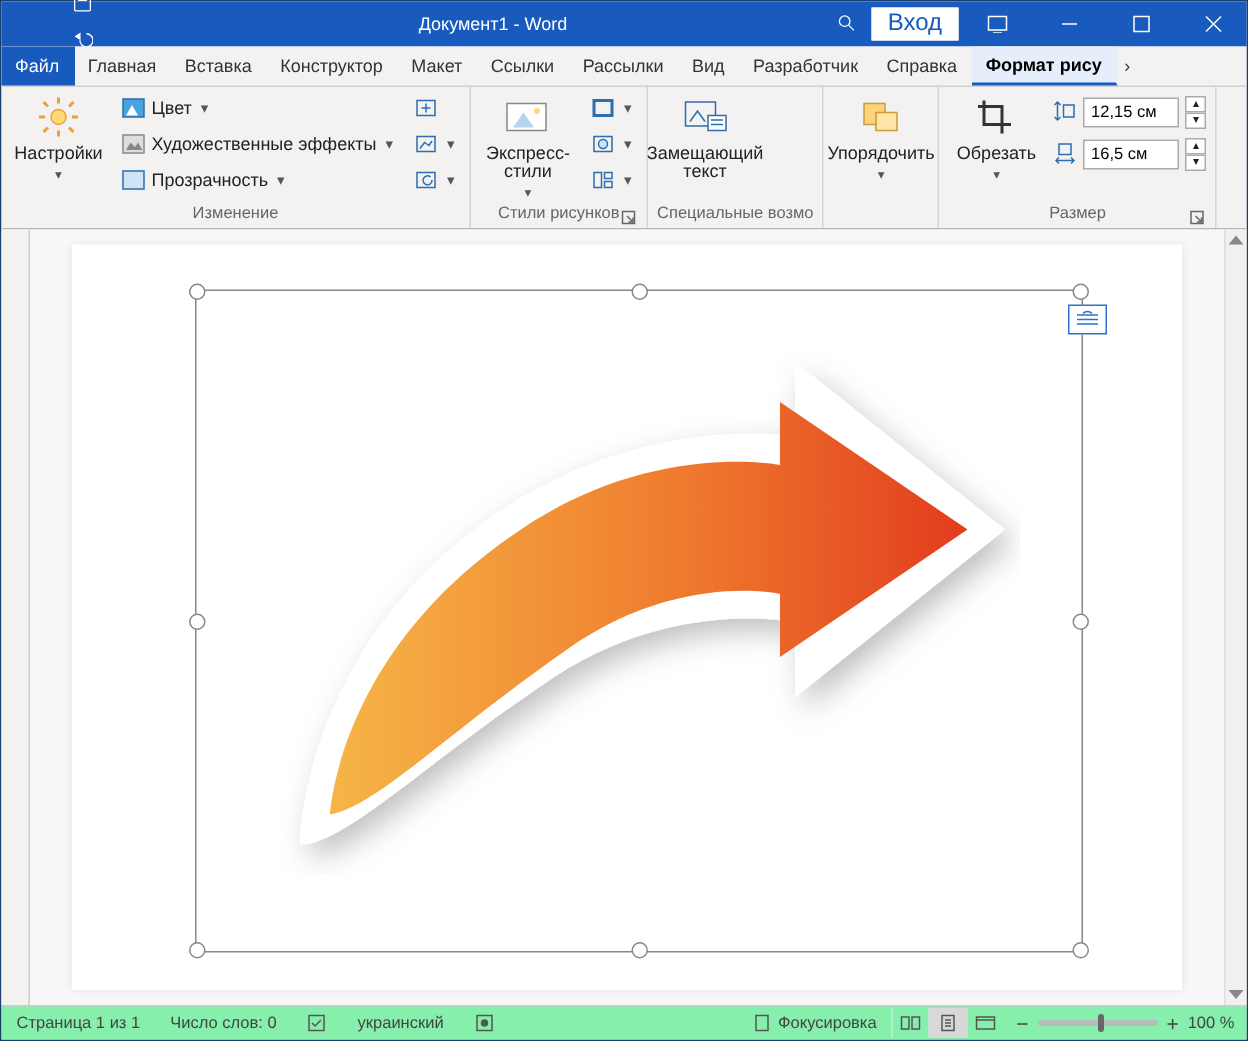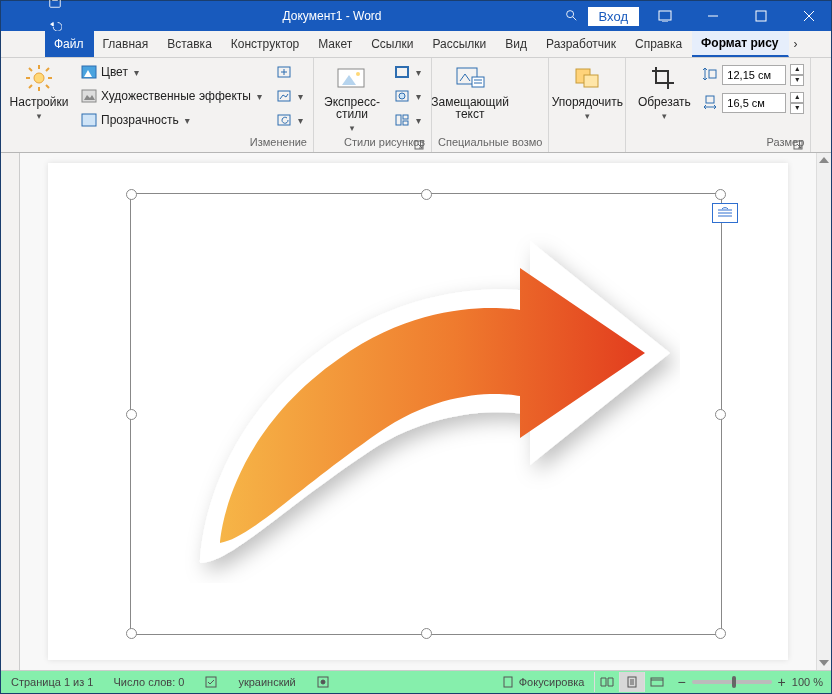--- a/index.html
+++ b/index.html
@@ -6,34 +6,34 @@
   .window{width:832px;height:694px;display:flex;flex-direction:column;border:1px solid #1a3e6e;box-sizing:border-box;}
   
   .titlebar{height:30px;background:#185abd;color:#fff;display:flex;align-items:center;font-size:12px;}
   .titlebar .left{display:flex;align-items:center;gap:8px;padding-left:8px;flex-direction:column;}
   .titlebar .toggle{width:26px;height:12px;border:1px solid #fff;border-radius:7px;position:relative;}
   .titlebar .toggle::after{content:"";position:absolute;width:8px;height:8px;background:#fff;border-radius:50%;top:1px;left:2px;}
   .titlebar .qat-icon{width:16px;height:16px;display:flex;align-items:center;justify-content:center;}
   .titlebar .qat-icon svg{stroke:#fff;fill:none;}
   .titlebar .center{flex:1;text-align:center;}
   .titlebar .right{display:flex;align-items:center;gap:4px;padding-right:0;}
-  .titlebar .login{border:1px solid #fff;background:#fff;color:#185abd;padding:1px 10px;font-size:13px;}
+  .titlebar .login{border:1px solid #fff;background:#fff;color:#185abd;padding:1px 10px;font-size:16px;}
   .titlebar .win-btn{width:44px;height:30px;display:flex;align-items:center;justify-content:center;color:#fff;}
   .titlebar .win-btn svg{stroke:#fff;fill:none;}
   
   .tabs{height:26px;background:#f3f2f1;border-bottom:1px solid #d0d0d0;display:flex;align-items:stretch;font-size:12px;color:#333;}
   .tab{padding:0 9px;display:flex;align-items:center;cursor:pointer;border-right:1px solid transparent;}
-  .tab.file{background:#185abd;color:#fff;margin-left:44px;}
+  .tab.file{background:#185abd;color:#fff;}
   .tab.active{color:#000000;background:#e6eefb;border-bottom:2px solid #185abd;font-weight:600;}
   .tabs .chev{width:14px;display:flex;align-items:center;justify-content:center;}
   
   .ribbon{background:#f3f2f1;border-bottom:1px solid #b6b6b6;display:flex;align-items:stretch;height:94px;}
   .group{border-right:1px solid #d6d6d6;display:flex;flex-direction:column;padding:2px 6px 0 6px;}
   .group .body{flex:1;display:flex;align-items:flex-start;gap:6px;}
-  .group .label{height:16px;font-size:11px;color:#666;text-align:right;position:relative;}
+  .group .label{height:16px;font-size:11px;color:#666;text-align:center;position:relative;}
   .group .label .launcher{position:absolute;right:0;bottom:1px;width:12px;height:12px;display:flex;align-items:center;justify-content:center;}
   .big-btn{display:flex;flex-direction:column;align-items:center;justify-content:center;width:60px;gap:2px;padding:2px;text-align:center;line-height:12px;}
   .big-btn.highlight{border:3px solid #000;border-radius:10px;width:50px;height:68px;}
   .big-btn .icon{width:32px;height:32px;display:flex;align-items:center;justify-content:center;}
   .big-btn .drop{font-size:9px;color:#555;}
   .small-col{display:flex;flex-direction:column;gap:4px;padding-top:2px;}
   .small-btn{display:flex;align-items:center;gap:4px;height:20px;padding:0 4px;white-space:nowrap;}
   .small-btn .ic{width:16px;height:16px;display:flex;align-items:center;justify-content:center;}
   .chev-down{font-size:10px;color:#555;margin-left:2px;}
   .size-grp{display:flex;flex-direction:column;gap:6px;padding-top:4px;}

